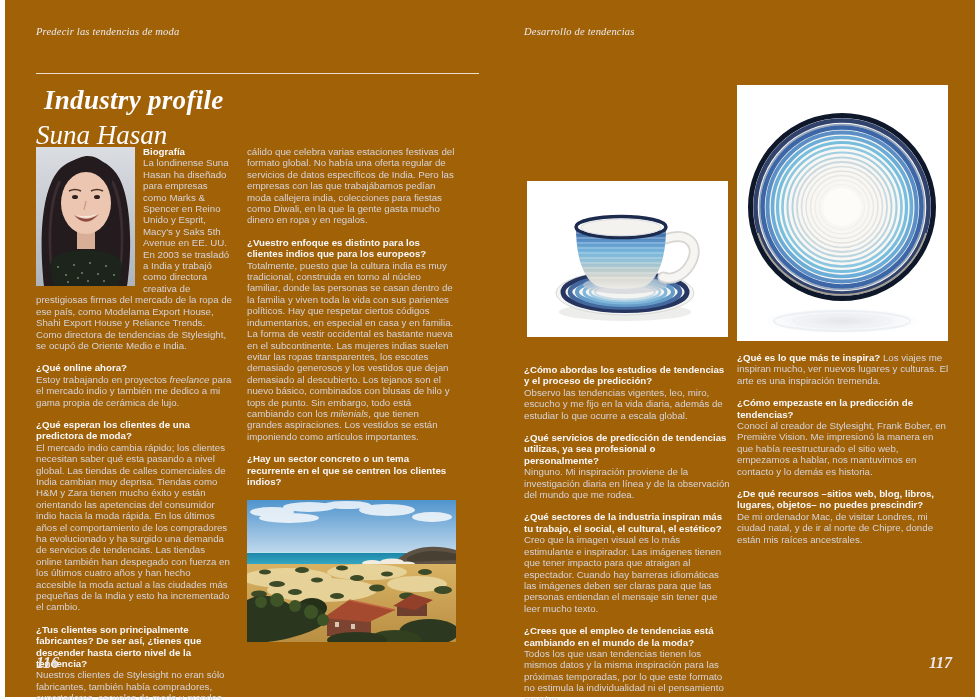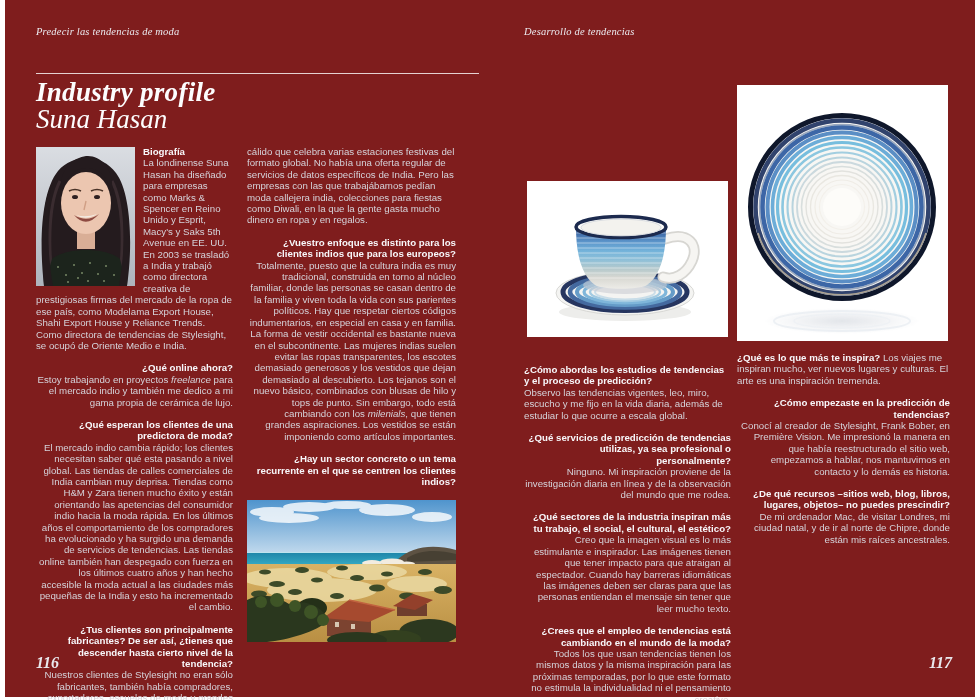--- a/index.html
+++ b/index.html
@@ -2,53 +2,53 @@
 <html><head>
 <meta charset="utf-8">
 <style>
   html,body{margin:0;padding:0;}
   body{
     width:980px;height:700px;position:relative;background:#ffffff;
     font-family:"Liberation Sans", sans-serif;overflow:hidden;
   }
   .spread{
     position:absolute;left:5px;top:0;width:970px;height:697px;
-    background:#7f1d1d;
+    background:#a16207;
   }
   
   .run-head{
     position:absolute;top:26px;
     font-family:"Liberation Serif", serif;font-style:italic;
     font-size:10.5px;color:#ebeaef;letter-spacing:.2px;
   }
   .rule{
     position:absolute;left:31px;top:73px;width:443px;height:1px;
     background:rgba(255,255,255,.8);
   }
   .title{position:absolute;left:31px;top:79px;color:#fdfdfe;}
   .title .t1{
     font-family:"Liberation Serif", serif;font-style:italic;font-weight:bold;
-    font-size:27px;line-height:27px;letter-spacing:.3px;margin:0;
+    font-size:27px;line-height:27px;letter-spacing:.3px;margin:8px;
   }
   .title .t2{
     font-family:"Liberation Serif", serif;font-style:italic;font-weight:normal;
     font-size:27px;line-height:27px;margin:0;
   }
   .pagenum{
     position:absolute;top:654px;
     font-family:"Liberation Serif", serif;font-style:italic;font-weight:bold;
     font-size:16px;color:#e9e8ed;
   }
   
   .col{
     position:absolute;font-size:9.7px;line-height:11.4px;color:#d5d3da;
   }
   .col p{margin:0;}
   .q{font-weight:bold;color:#f8f7fa;}
-  .qa{margin-top:11px;clear:both;text-align:right;}
+  .qa{margin-top:11px;clear:both;}
   .col em{font-style:italic;}
   
   .portrait-wrap{float:left;width:99px;height:139px;margin:1px 8px 2px 0;}
   .img-frame{position:absolute;background:#ffffff;}
   .img-frame svg,.portrait-wrap svg,.landscape-wrap svg{display:block;}
   .landscape-wrap{margin-top:13px;width:209px;height:142px;}
 </style>
 </head>
 <body>
 

